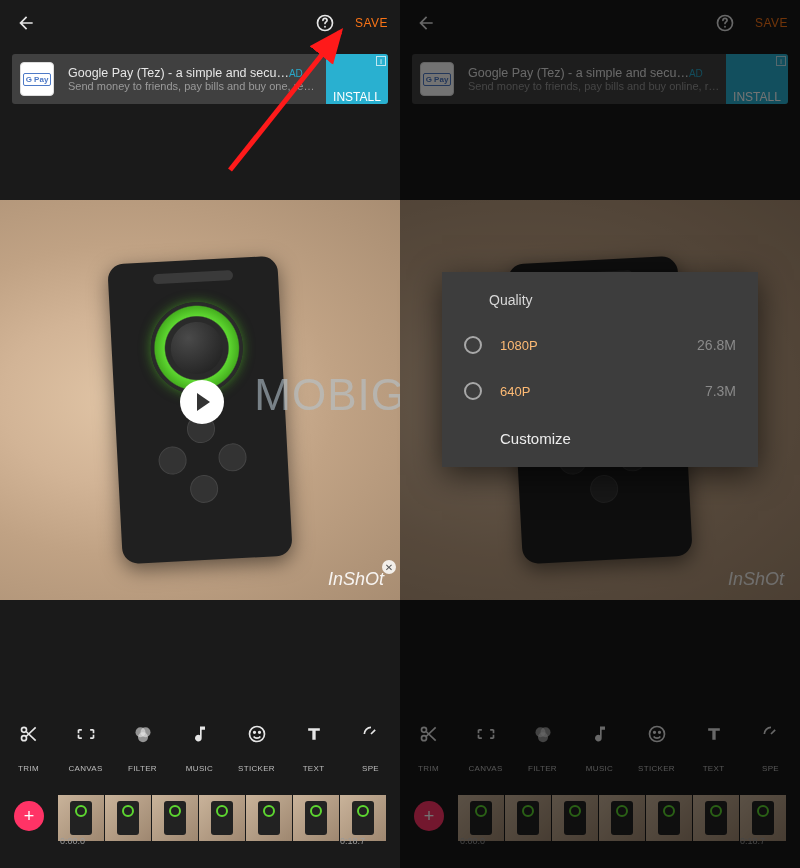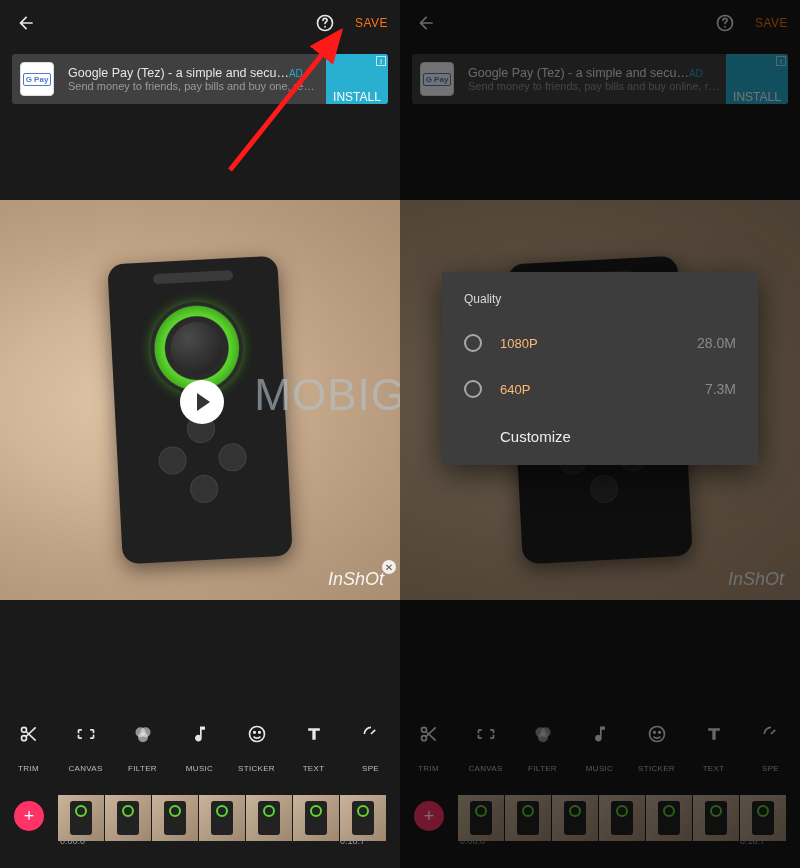--- a/index.html
+++ b/index.html
@@ -60,21 +60,21 @@
   .time-label { color:#9a9a9a; font-size:9px; position:absolute;}
   .t0 { left:60px; bottom:2px;}
   .t1 { left:340px; bottom:2px;}
 
   
   .arrow { position:absolute; z-index:20; pointer-events:none;}
   .arrow svg { overflow:visible; }
 
   
   .dialog { position:absolute; top: 272px; left: 42px; width: 316px; background:#3d3d3d; z-index:30; padding: 20px 0 10px; box-shadow: 0 8px 30px rgba(0,0,0,0.6);}
-  .dialog-title { color:#d8d8d8; font-size:12px; padding: 0 22px 14px;}
+  .dialog-title { color:#d8d8d8; font-size:14px; padding: 0 22px 14px; margin-left: 25px;}
   .q-row { display:flex; align-items:center; padding: 14px 22px; cursor:pointer;}
   .radio { width:18px; height:18px; border:2px solid #a8a8a8; border-radius:50%; margin-right:18px;}
   .q-label { color:#fdba74; font-size:13px; flex:1;}
   .q-size { color:#8a8a8a; font-size:14px;}
   .customize { color:#ededed; font-size:15px; padding: 16px 22px 10px 58px; cursor:pointer;}
 
 </style>
 </head>
 <body>
 
@@ -405,21 +405,21 @@
       </div>
       <div class="time-label t0">0:00.0</div>
       <div class="time-label t1">0:18.7</div>
     </div>
 
     <div class="dialog">
       <div class="dialog-title">Quality</div>
       <div class="q-row">
         <div class="radio"></div>
         <div class="q-label">1080P</div>
-        <div class="q-size">28.0M</div>
+        <div class="q-size">26.8M</div>
       </div>
       <div class="q-row">
         <div class="radio"></div>
         <div class="q-label">640P</div>
         <div class="q-size">7.3M</div>
       </div>
       <div class="customize">Customize</div>
     </div>
 
     <div class="arrow" style="left:150px; top:300px;">

